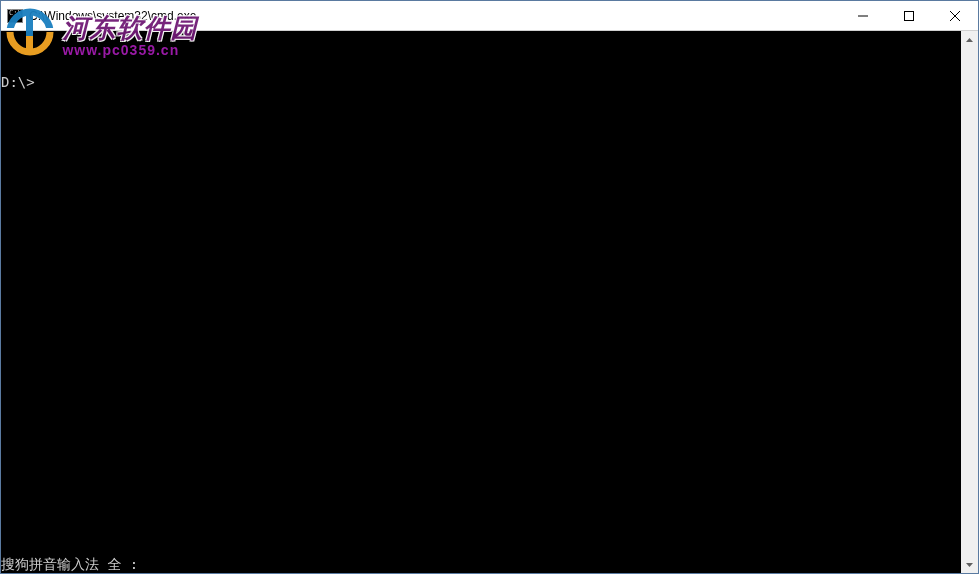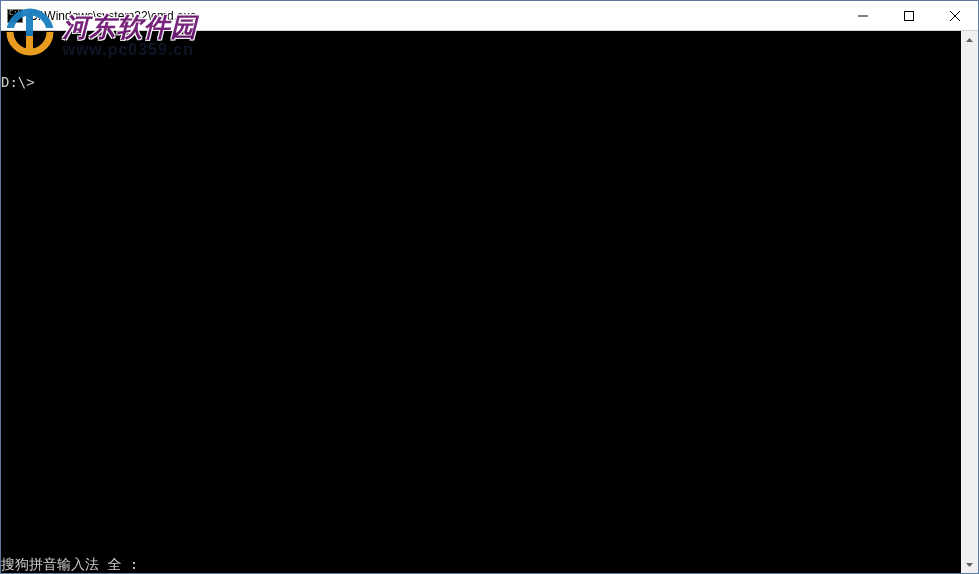--- a/index.html
+++ b/index.html
@@ -146,23 +146,23 @@
       font-family: "Microsoft YaHei", sans-serif;
       font-size: 26px;
       font-weight: bold;
       font-style: italic;
       color: #701a75;
       text-shadow: 1px 1px 0 #fff, -1px -1px 0 #fff, 1px -1px 0 #fff, -1px 1px 0 #fff;
       letter-spacing: 1px;
     }
     .wm-url {
       font-family: Arial, sans-serif;
-      font-size: 16px;
+      font-size: 14px;
       font-weight: bold;
-      color: #0f172a;
+      color: #a21caf;
       letter-spacing: 1px;
       margin-top: -4px;
     }
   </style>
 </head>
 <body>
 
 <div class="window">
   <div class="titlebar">
     <div class="titlebar-icon"></div>

